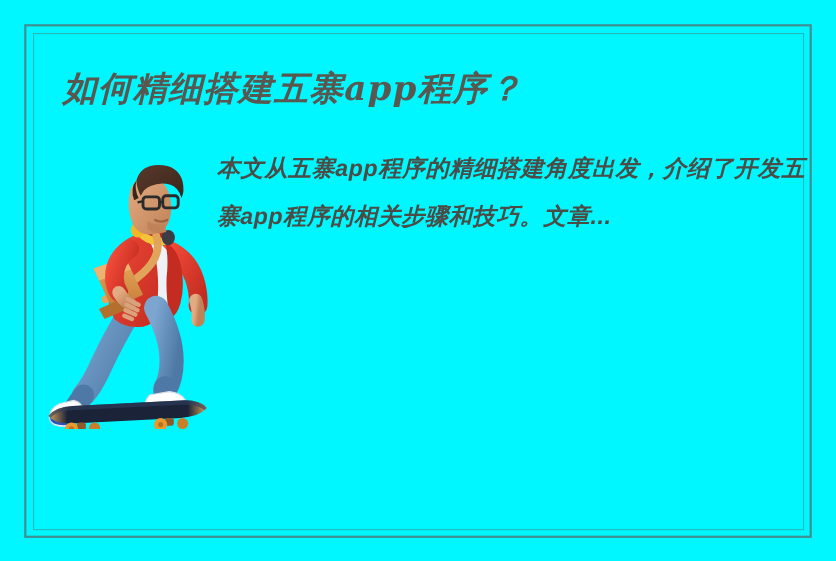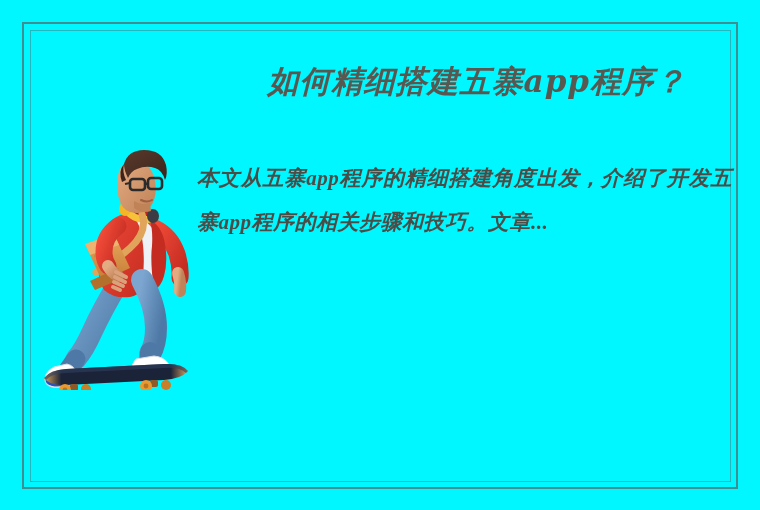--- a/index.html
+++ b/index.html
@@ -29,38 +29,37 @@
     position:absolute;
     left:30px;top:30px;
     width:701px;height:452px;
     border:1px solid #25b7bd;
     box-sizing:border-box;
     pointer-events:none;
   }
 
   .title{
     position:absolute;
-    left:46px;top:60px;
+    left:57px;top:60px;
     width:640px;
     font-family:"DejaVu Serif","Liberation Serif",serif;
     font-style:italic;
     font-weight:700;
     font-size:31px;
     line-height:42px;
     letter-spacing:1px;
     color:#585851;
     white-space:nowrap;
-    text-align:right;
   }
 
   .body-text{
     position:absolute;
-    left:197px;top:156px;
+    left:197px;top:132px;
     width:535px;
-    font-family:Liberation Serif, serif;
+    font-family:Liberation Sans, sans-serif;
     font-style:italic;
     font-weight:700;
     font-size:21px;
     line-height:44px;
     letter-spacing:0.5px;
     color:#4c4c47;
     text-align:justify;
   }
 
   

